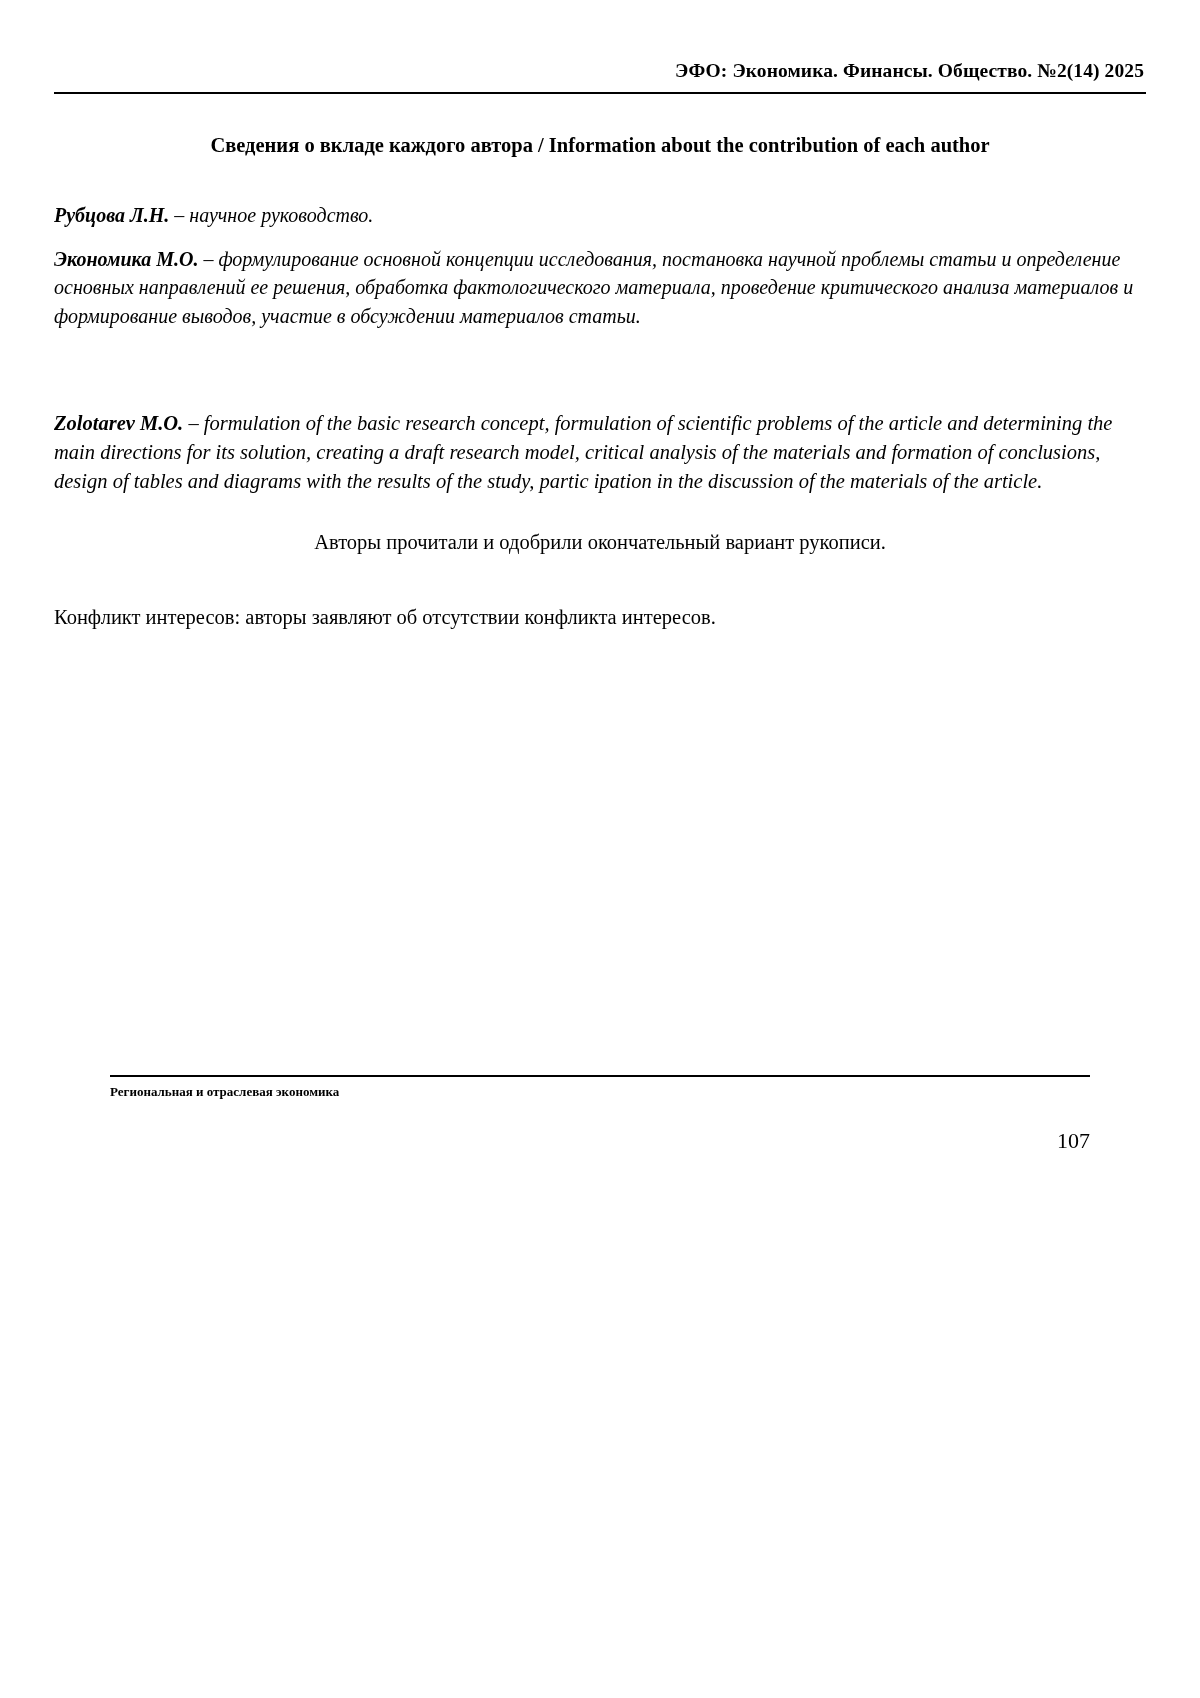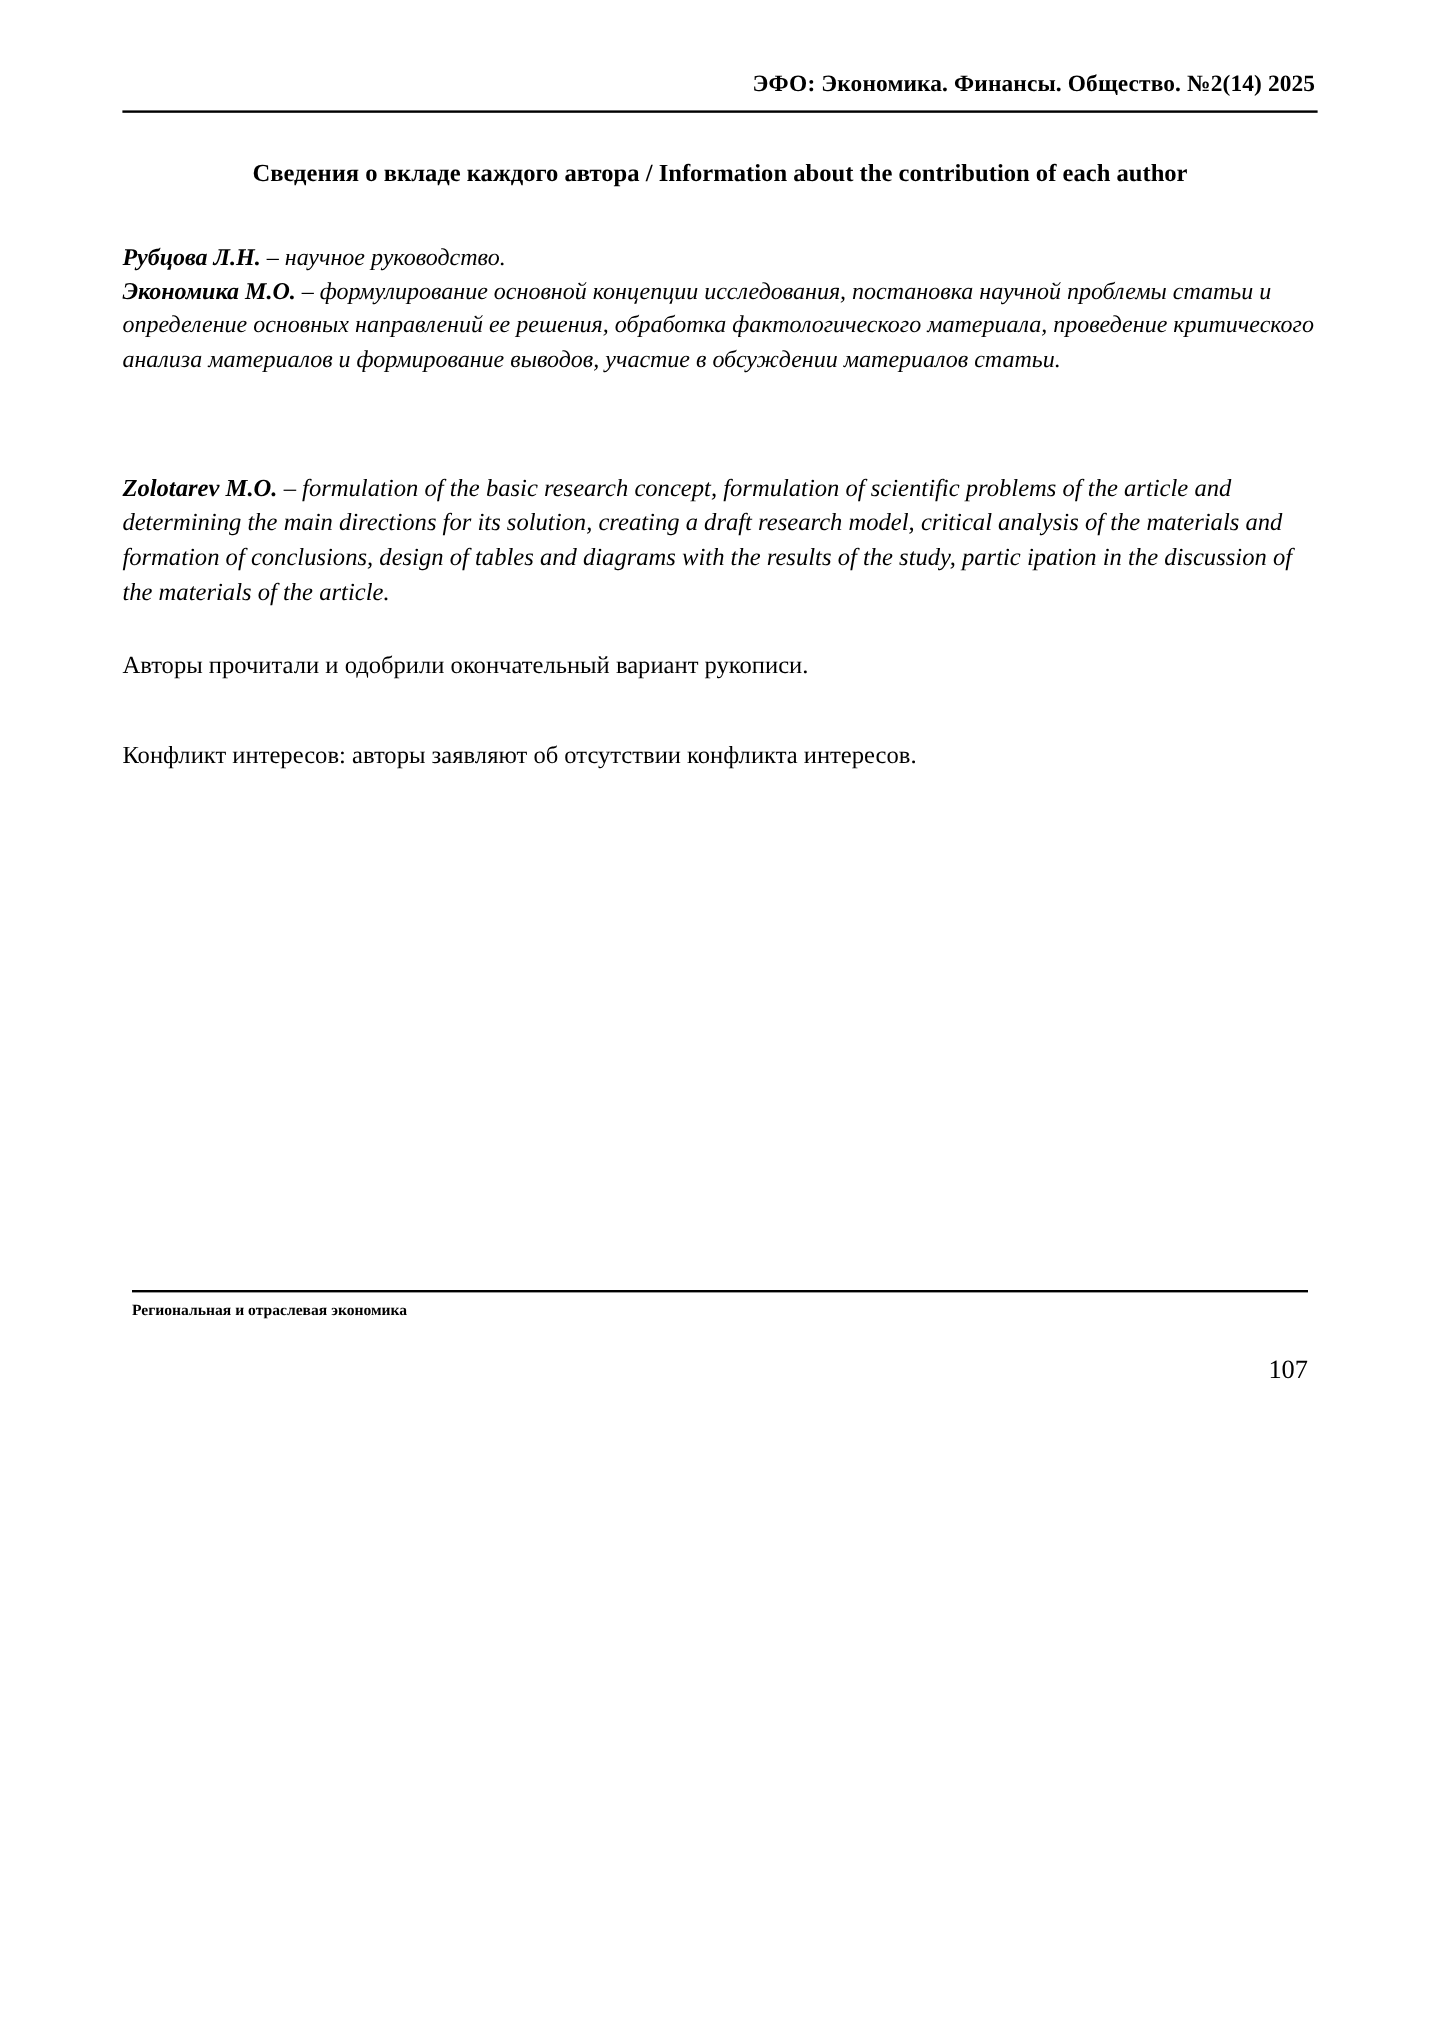--- a/index.html
+++ b/index.html
@@ -15,21 +15,21 @@
     position: relative;
     overflow: hidden;
   }
   .page {
     position: absolute;
     left: 0;
     top: 0;
     width: 1200px;
     height: 1196px;
     box-sizing: border-box;
-    padding: 0 102px;
+    padding: 0 54px;
   }
 
   
   .header {
     padding-top: 60px;
   }
   .header-title {
     text-align: right;
     font-family: "Liberation Serif", serif;
     font-weight: bold;
@@ -56,20 +56,21 @@
     margin-bottom: 42px;
   }
   .para {
     font-size: 20px;
     line-height: 1.42;
     text-align: left;
     margin: 0;
   }
   .para.italic {
     font-style: italic;
+    margin-top: 16px;
   }
   .lead {
     font-weight: bold;
     font-style: italic;
   }
   .block-ru {
     margin-bottom: 0;
   }
   .gap-large {
     height: 58px;
@@ -83,21 +84,21 @@
     font-style: italic;
   }
   .dates {
     margin-top: 34px;
     text-align: right;
     font-size: 20.5px;
     line-height: 1.45;
   }
   .note {
     margin-top: 32px;
-    text-align: left;
+    text-align: center;
     font-size: 20.5px;
     line-height: 1.45;
   }
   .note2 {
     margin-top: 45px;
     font-size: 20.5px;
     line-height: 1.45;
   }
 
   

